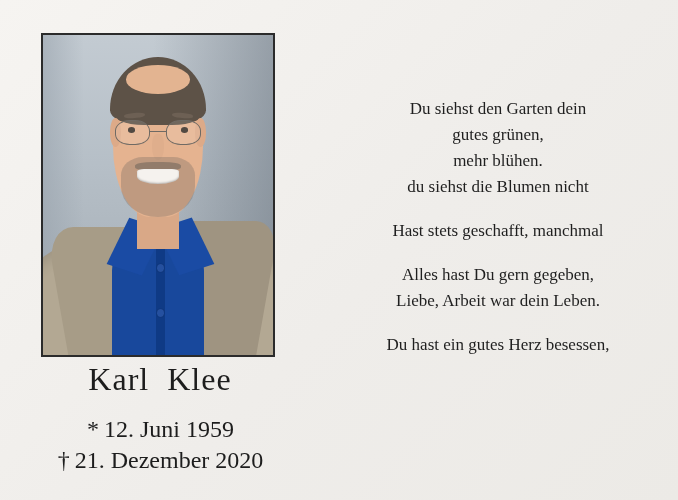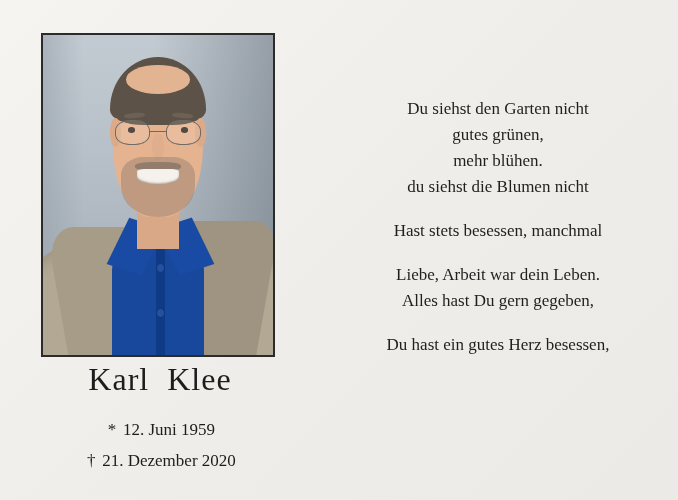--- a/index.html
+++ b/index.html
@@ -285,21 +285,21 @@
   }
   .name .given { margin-right: 18px; }
 
   .dates {
     position: absolute;
     left: 0;
     top: 414px;
     width: 320px;
     text-align: center;
     color: #1d1d1d;
-    font-size: 17px;
+    font-size: 24px;
     line-height: 31px;
   }
   .dates .sym {
     display: inline-block;
     width: 14px;
     text-align: center;
     margin-right: 4px;
   }
 
   
@@ -369,30 +369,30 @@
       </div>
       <div>
         <span class="sym">†</span><span>21. Dezember 2020</span>
       </div>
     </div>
 
   </div>
 
   <div class="poem">
     <div class="stanza">
-      <span class="line">Du siehst den Garten nicht</span>
+      <span class="line">Du siehst den Garten dein</span>
       <span class="line">gutes grünen,</span>
       <span class="line">mehr blühen.</span>
       <span class="line">du siehst die Blumen nicht</span>
     </div>
     <div class="stanza">
-      <span class="line">Hast stets besessen, manchmal</span>
+      <span class="line">Hast stets geschafft, manchmal</span>
     </div>
     <div class="stanza">
+      <span class="line">Alles hast Du gern gegeben,</span>
       <span class="line">Liebe, Arbeit war dein Leben.</span>
-      <span class="line">Alles hast Du gern gegeben,</span>
     </div>
     <div class="stanza">
       <span class="line">Du hast ein gutes Herz besessen,</span>
     </div>
   </div>
 
 </div>
 
 </body></html>

